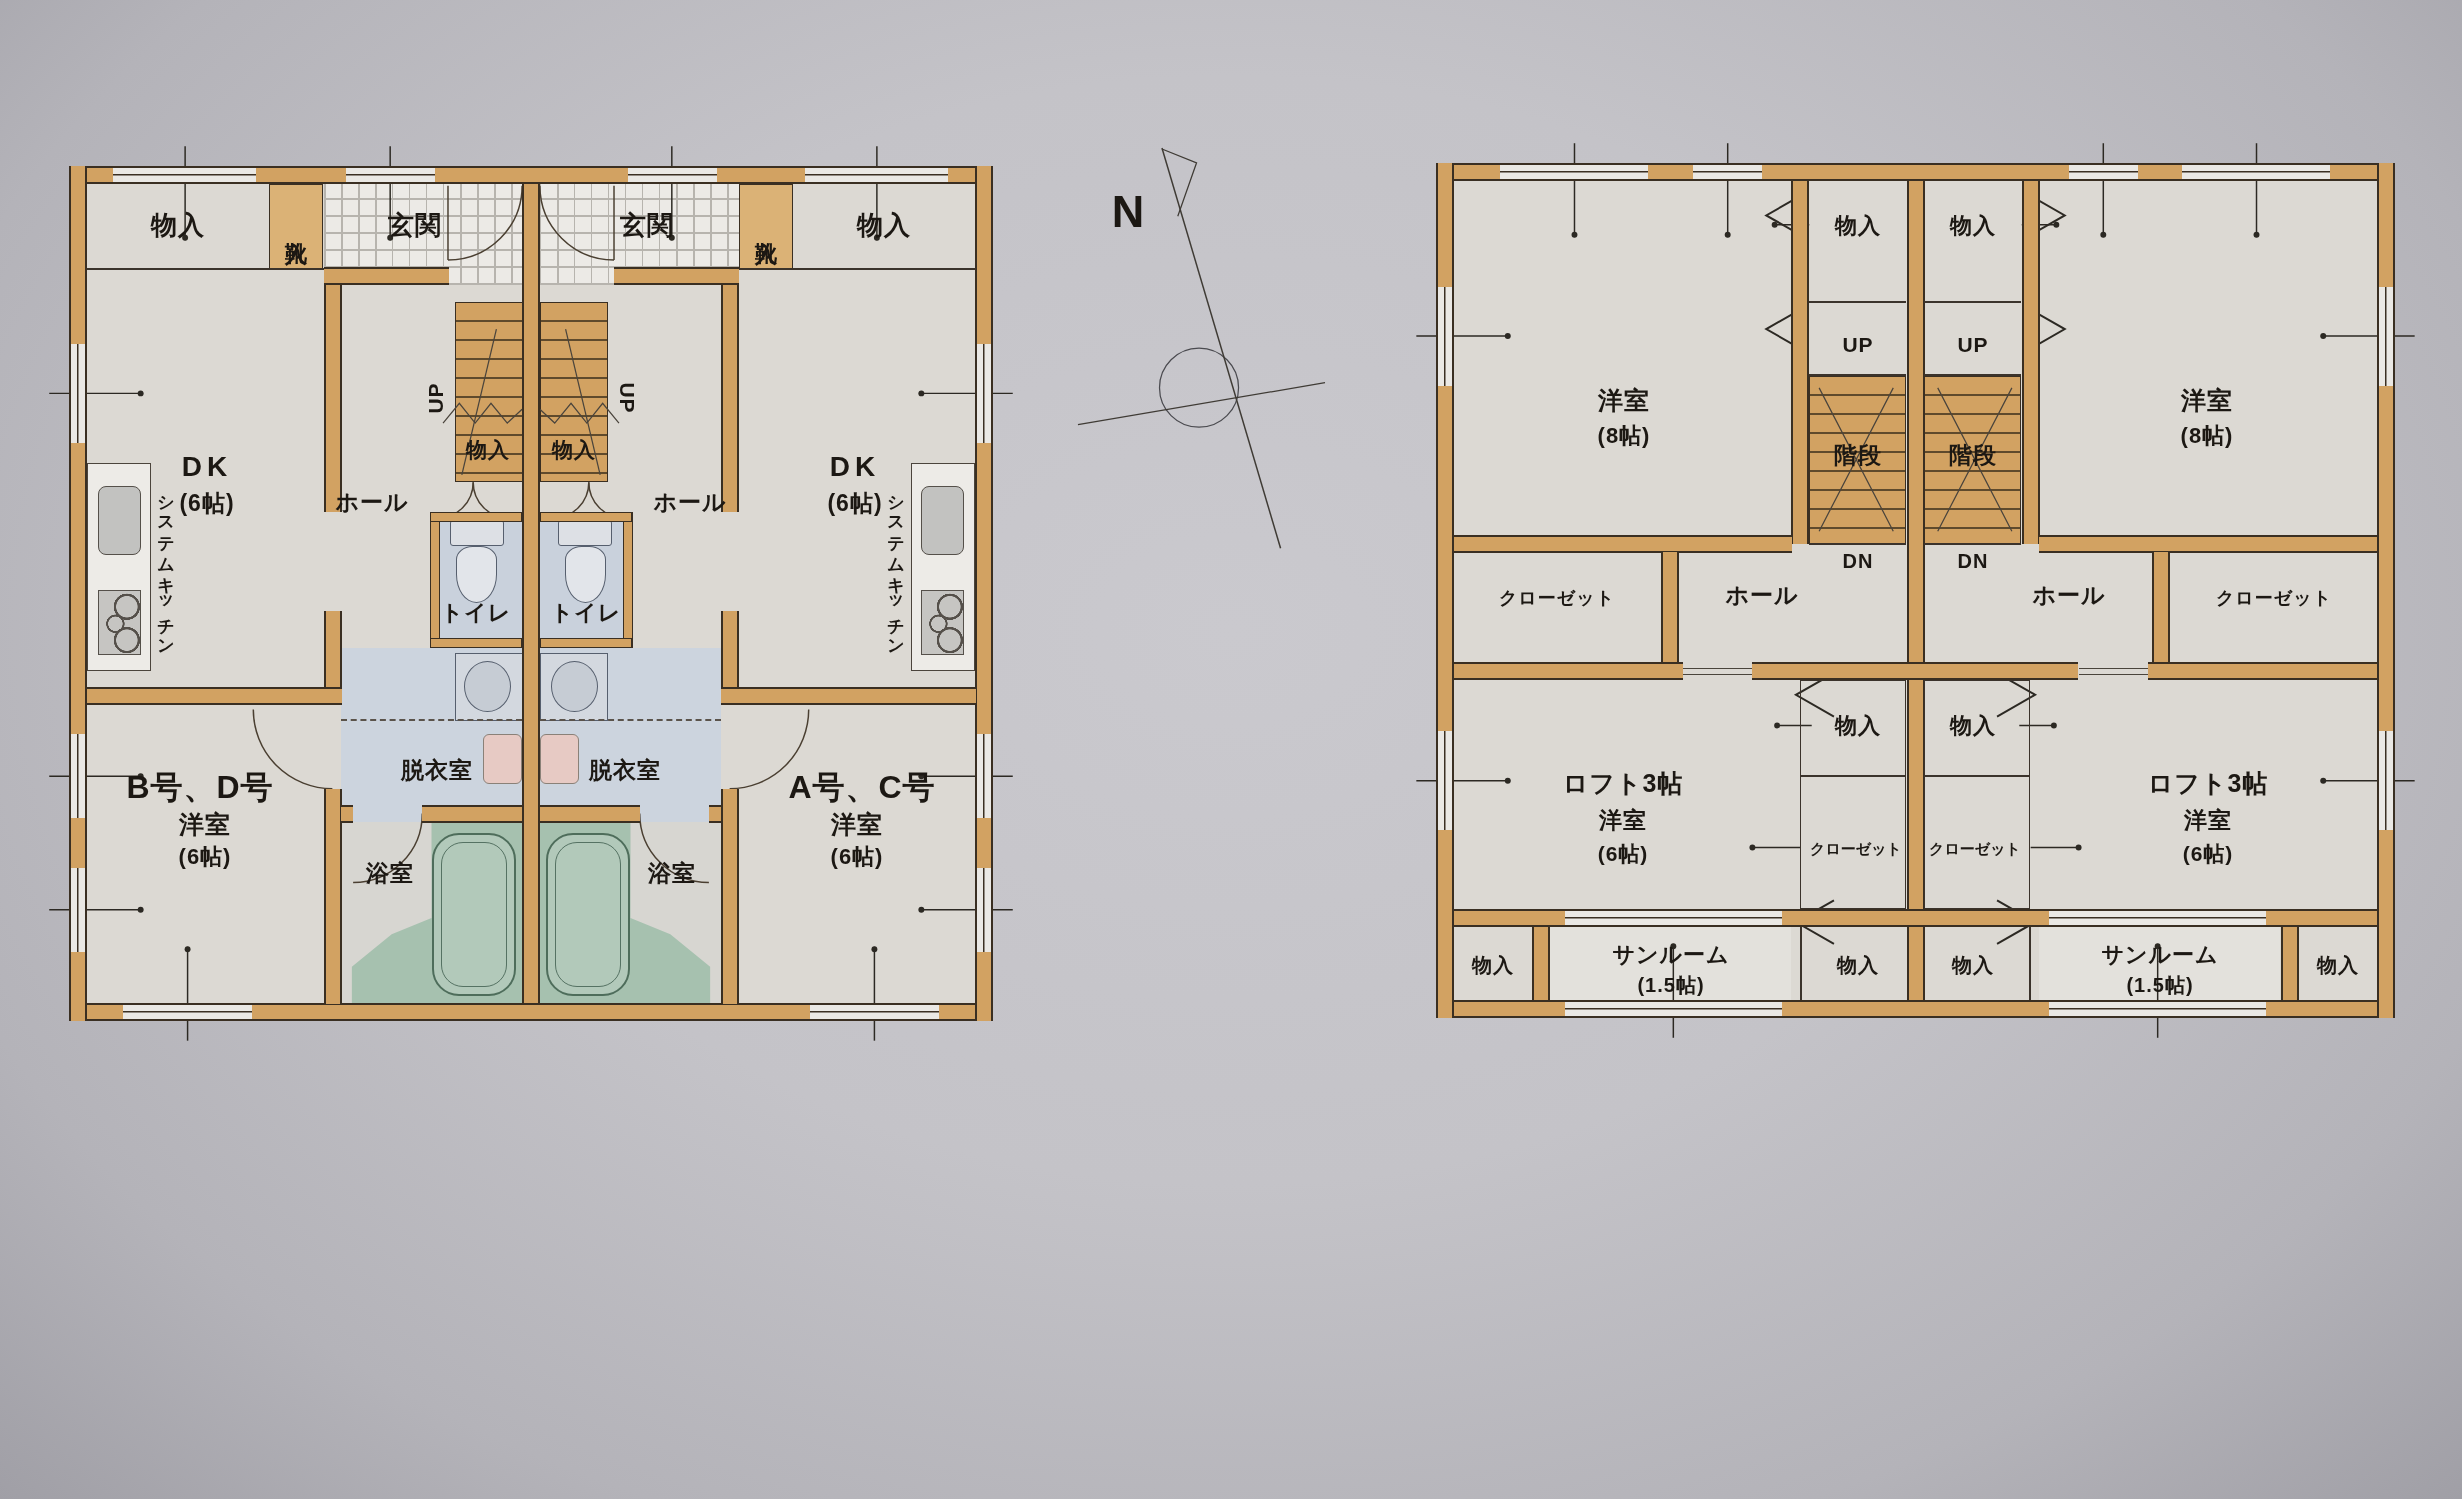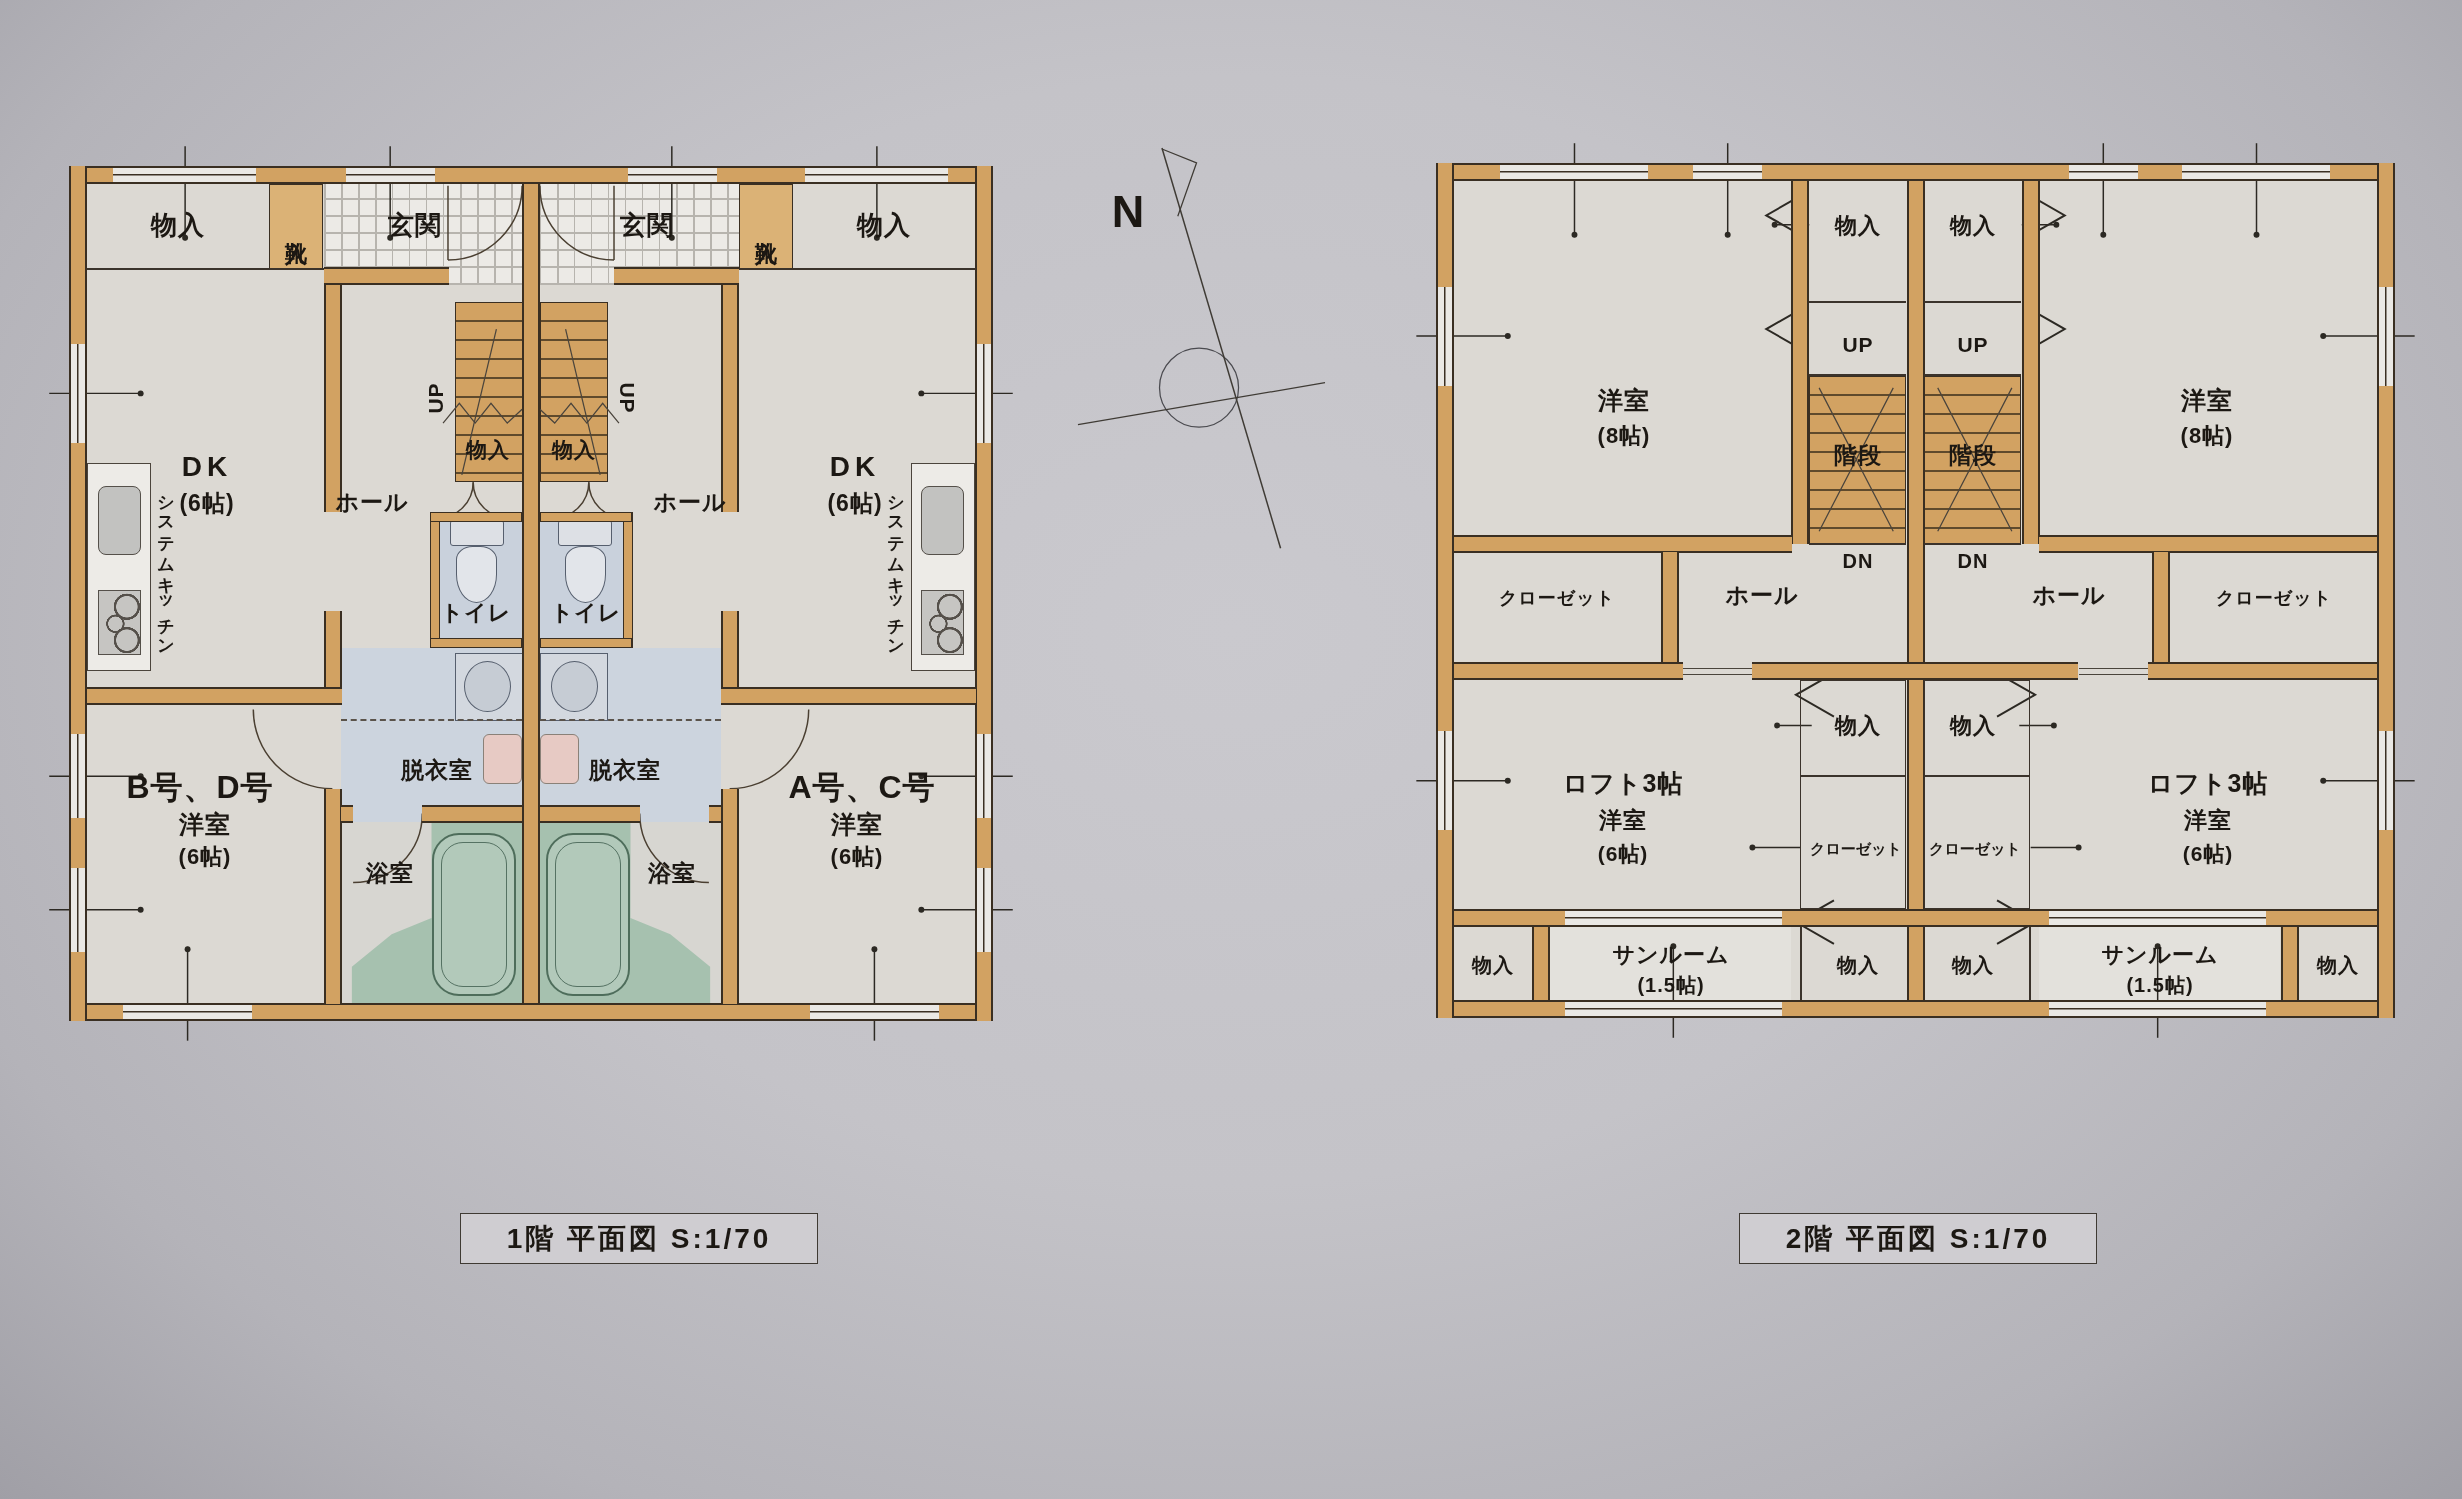--- a/index.html
+++ b/index.html
@@ -366,17 +366,15 @@
     <div class="lb f40" style="left:57px;top:802px;">物入</div>
     <div class="lb f44" style="left:235px;top:792px;">サンルーム</div>
     <div class="lb f40" style="left:235px;top:822px;">(1.5帖)</div>
     <div class="lb f40" style="left:422px;top:802px;">物入</div>
     <div class="lb f40" style="left:537px;top:802px;">物入</div>
     <div class="lb f44" style="left:724px;top:792px;">サンルーム</div>
     <div class="lb f40" style="left:724px;top:822px;">(1.5帖)</div>
     <div class="lb f40" style="left:902px;top:802px;">物入</div>
   </div>
 
-  <div class="caption" style="left:460px;top:1213px;width:358px;height:51px;">1階  平面図 S:1/70</div>
-  <div class="caption" style="left:1739px;top:1213px;width:358px;height:51px;">2階  平面図 S:1/70</div>
 
 </div>
 
 
 </body></html>

